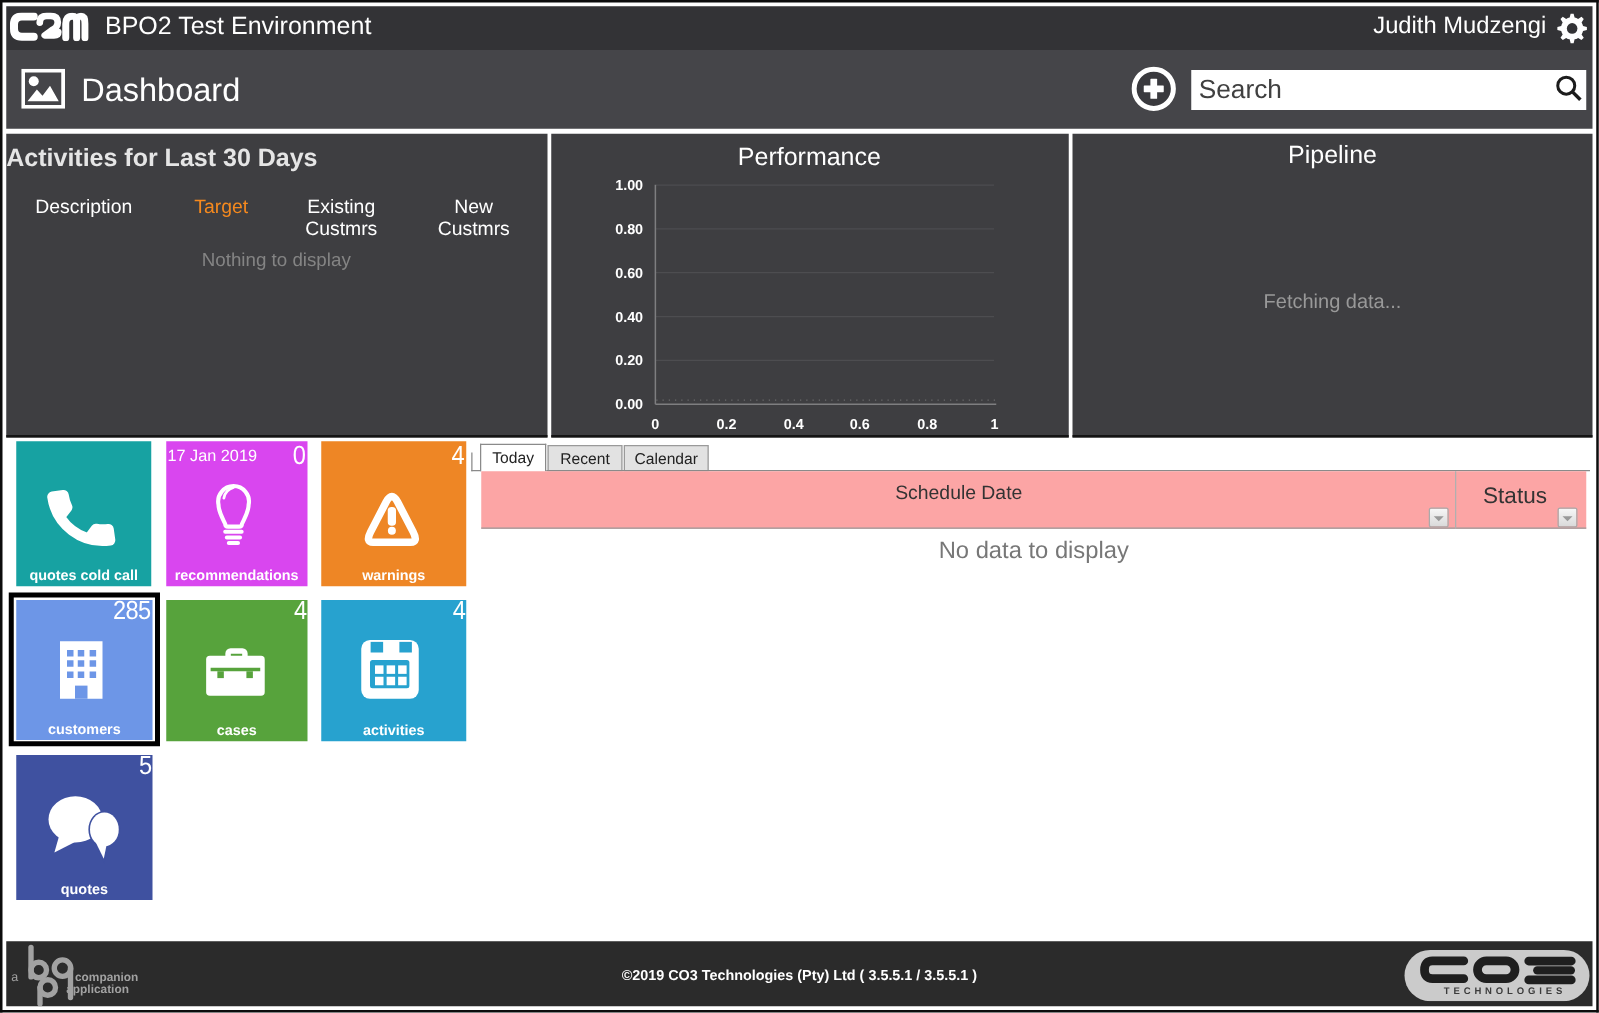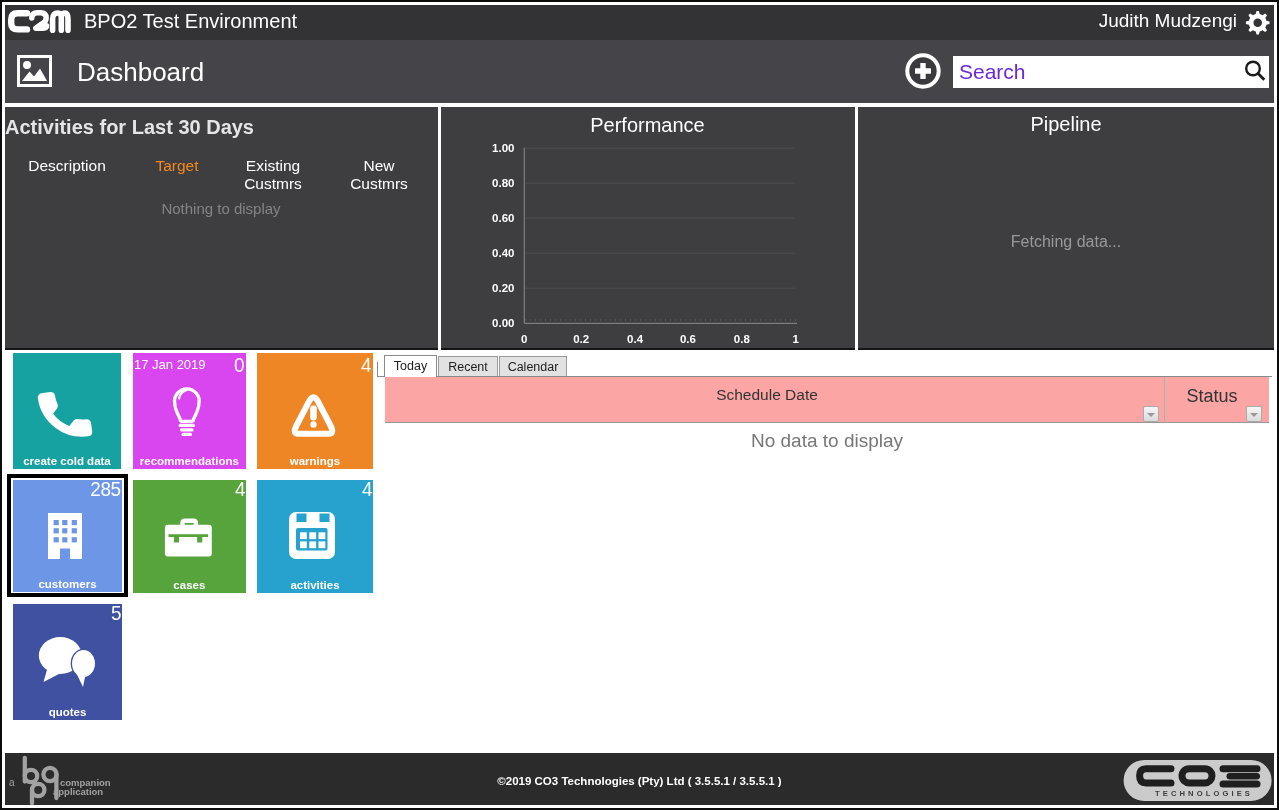--- a/index.html
+++ b/index.html
@@ -53,28 +53,28 @@
       </g>
     </svg>
   </div>
 
   <div id="secondbar" class="abs">
     <svg class="abs" style="left:12px; top:15px;" width="35" height="32" viewBox="0 0 35 32">
       <rect x="1.5" y="1.5" width="32" height="29" fill="none" stroke="#fff" stroke-width="3"></rect>
       <circle cx="10" cy="10" r="4" fill="#fff"></circle>
       <path d="M5 26 L12.5 16.5 L17 21.5 L23 13.5 L30 26 Z" fill="#fff"></path>
     </svg>
-    <div class="abs" style="left:72px; top:17px; font-size:26px; color:#fff;">Dashboard</div>
+    <div class="abs" style="left:60px; top:17px; font-size:26px; color:#fff;">Dashboard</div>
     <svg class="abs" style="left:900px; top:13px;" width="36" height="36" viewBox="0 0 36 36">
       <circle cx="18" cy="18" r="15.7" fill="#3a3a3e" stroke="#fff" stroke-width="4"></circle>
       <rect x="10" y="15.3" width="16" height="5.4" rx="0.5" fill="#fff"></rect>
       <rect x="15.3" y="10" width="5.4" height="16" rx="0.5" fill="#fff"></rect>
     </svg>
     <div class="abs" style="left:948px; top:16px; width:316px; height:32px; background:#fff;">
-      <div class="abs" style="left:6px; top:4px; font-size:21px; color:#6d28d9;">Search</div>
+      <div class="abs" style="left:6px; top:4px; font-size:21px; color:#404040;">Search</div>
       <svg class="abs" style="left:290px; top:3px;" width="26" height="26" viewBox="0 0 26 26">
         <circle cx="10" cy="9.5" r="6.8" fill="none" stroke="#1c1c1c" stroke-width="2.4"></circle>
         <line x1="14.8" y1="14.3" x2="21.3" y2="20.8" stroke="#1c1c1c" stroke-width="2.8"></line>
       </svg>
     </div>
   </div>
 
   <div id="panelL" class="panel abs">
     <div class="abs" style="left:0; top:9px; width:455px; text-align:left; font-size:20px; font-weight:bold; color:#e5e5e5;">Activities for Last 30 Days</div>
     <div class="th" style="left:7px;   top:50px; width:110px;">Description</div>
@@ -122,21 +122,21 @@
 
   <div id="panelR" class="panel abs">
     <div class="abs" style="left:0; top:6px; width:416px; text-align:center; font-size:20px; color:#fff;">Pipeline</div>
     <div class="abs" style="left:0; top:126px; width:416px; text-align:center; font-size:16px; color:#999;">Fetching data...</div>
   </div>
 
   <div class="tile" style="left:13px; top:353px; width:108px; height:116px; background:#17a2a2;">
     <svg class="ticon" viewBox="0 0 108 116">
       <path transform="rotate(-8 54 58) translate(20.9,30.9) scale(2.55)" fill="#fff" stroke="#fff" stroke-width="1.3" stroke-linejoin="round" stroke-linecap="round" d="M6.62 10.79c1.44 2.83 3.76 5.14 6.59 6.59l2.2-2.2c.27-.27.67-.36 1.02-.24 1.12.37 2.33.57 3.57.57.55 0 1 .45 1 1V20c0 .55-.45 1-1 1-9.39 0-17-7.61-17-17 0-.55.45-1 1-1h3.5c.55 0 1 .45 1 1 0 1.25.2 2.45.57 3.57.11.35.03.74-.24 1.02l-2.2 2.2z"></path>
     </svg>
-    <div class="tlabel">create cold data</div>
+    <div class="tlabel">quotes cold call</div>
   </div>
 
   <div class="tile" style="left:133px; top:353px; width:112.7px; height:116px; background:#d946ef;">
     <div class="abs" style="left:1px; top:4px; font-size:13px;">17 Jan 2019</div>
     <div class="tnum">0</div>
     <svg class="ticon" viewBox="0 0 113 116">
       <g fill="none" stroke="#fff" stroke-linecap="round">
         <path d="M47.3 66.2 C45.2 61.5 41.9 56.5 41.9 50.6 A 12.35 12.35 0 1 1 66.1 50.6 C66.1 56.5 62.8 61.5 60.7 66.2 Q 60.7 68.3 58.4 68.3 H 49.6 Q 47.3 68.3 47.3 66.2 Z" stroke-width="3.3" stroke-linejoin="round"></path>
         <path d="M46.2 45.5 Q 47.3 38.8 54 36.8" stroke-width="2.2"></path>
         <path d="M47.3 72.5 h13.2" stroke-width="3.2"></path>

